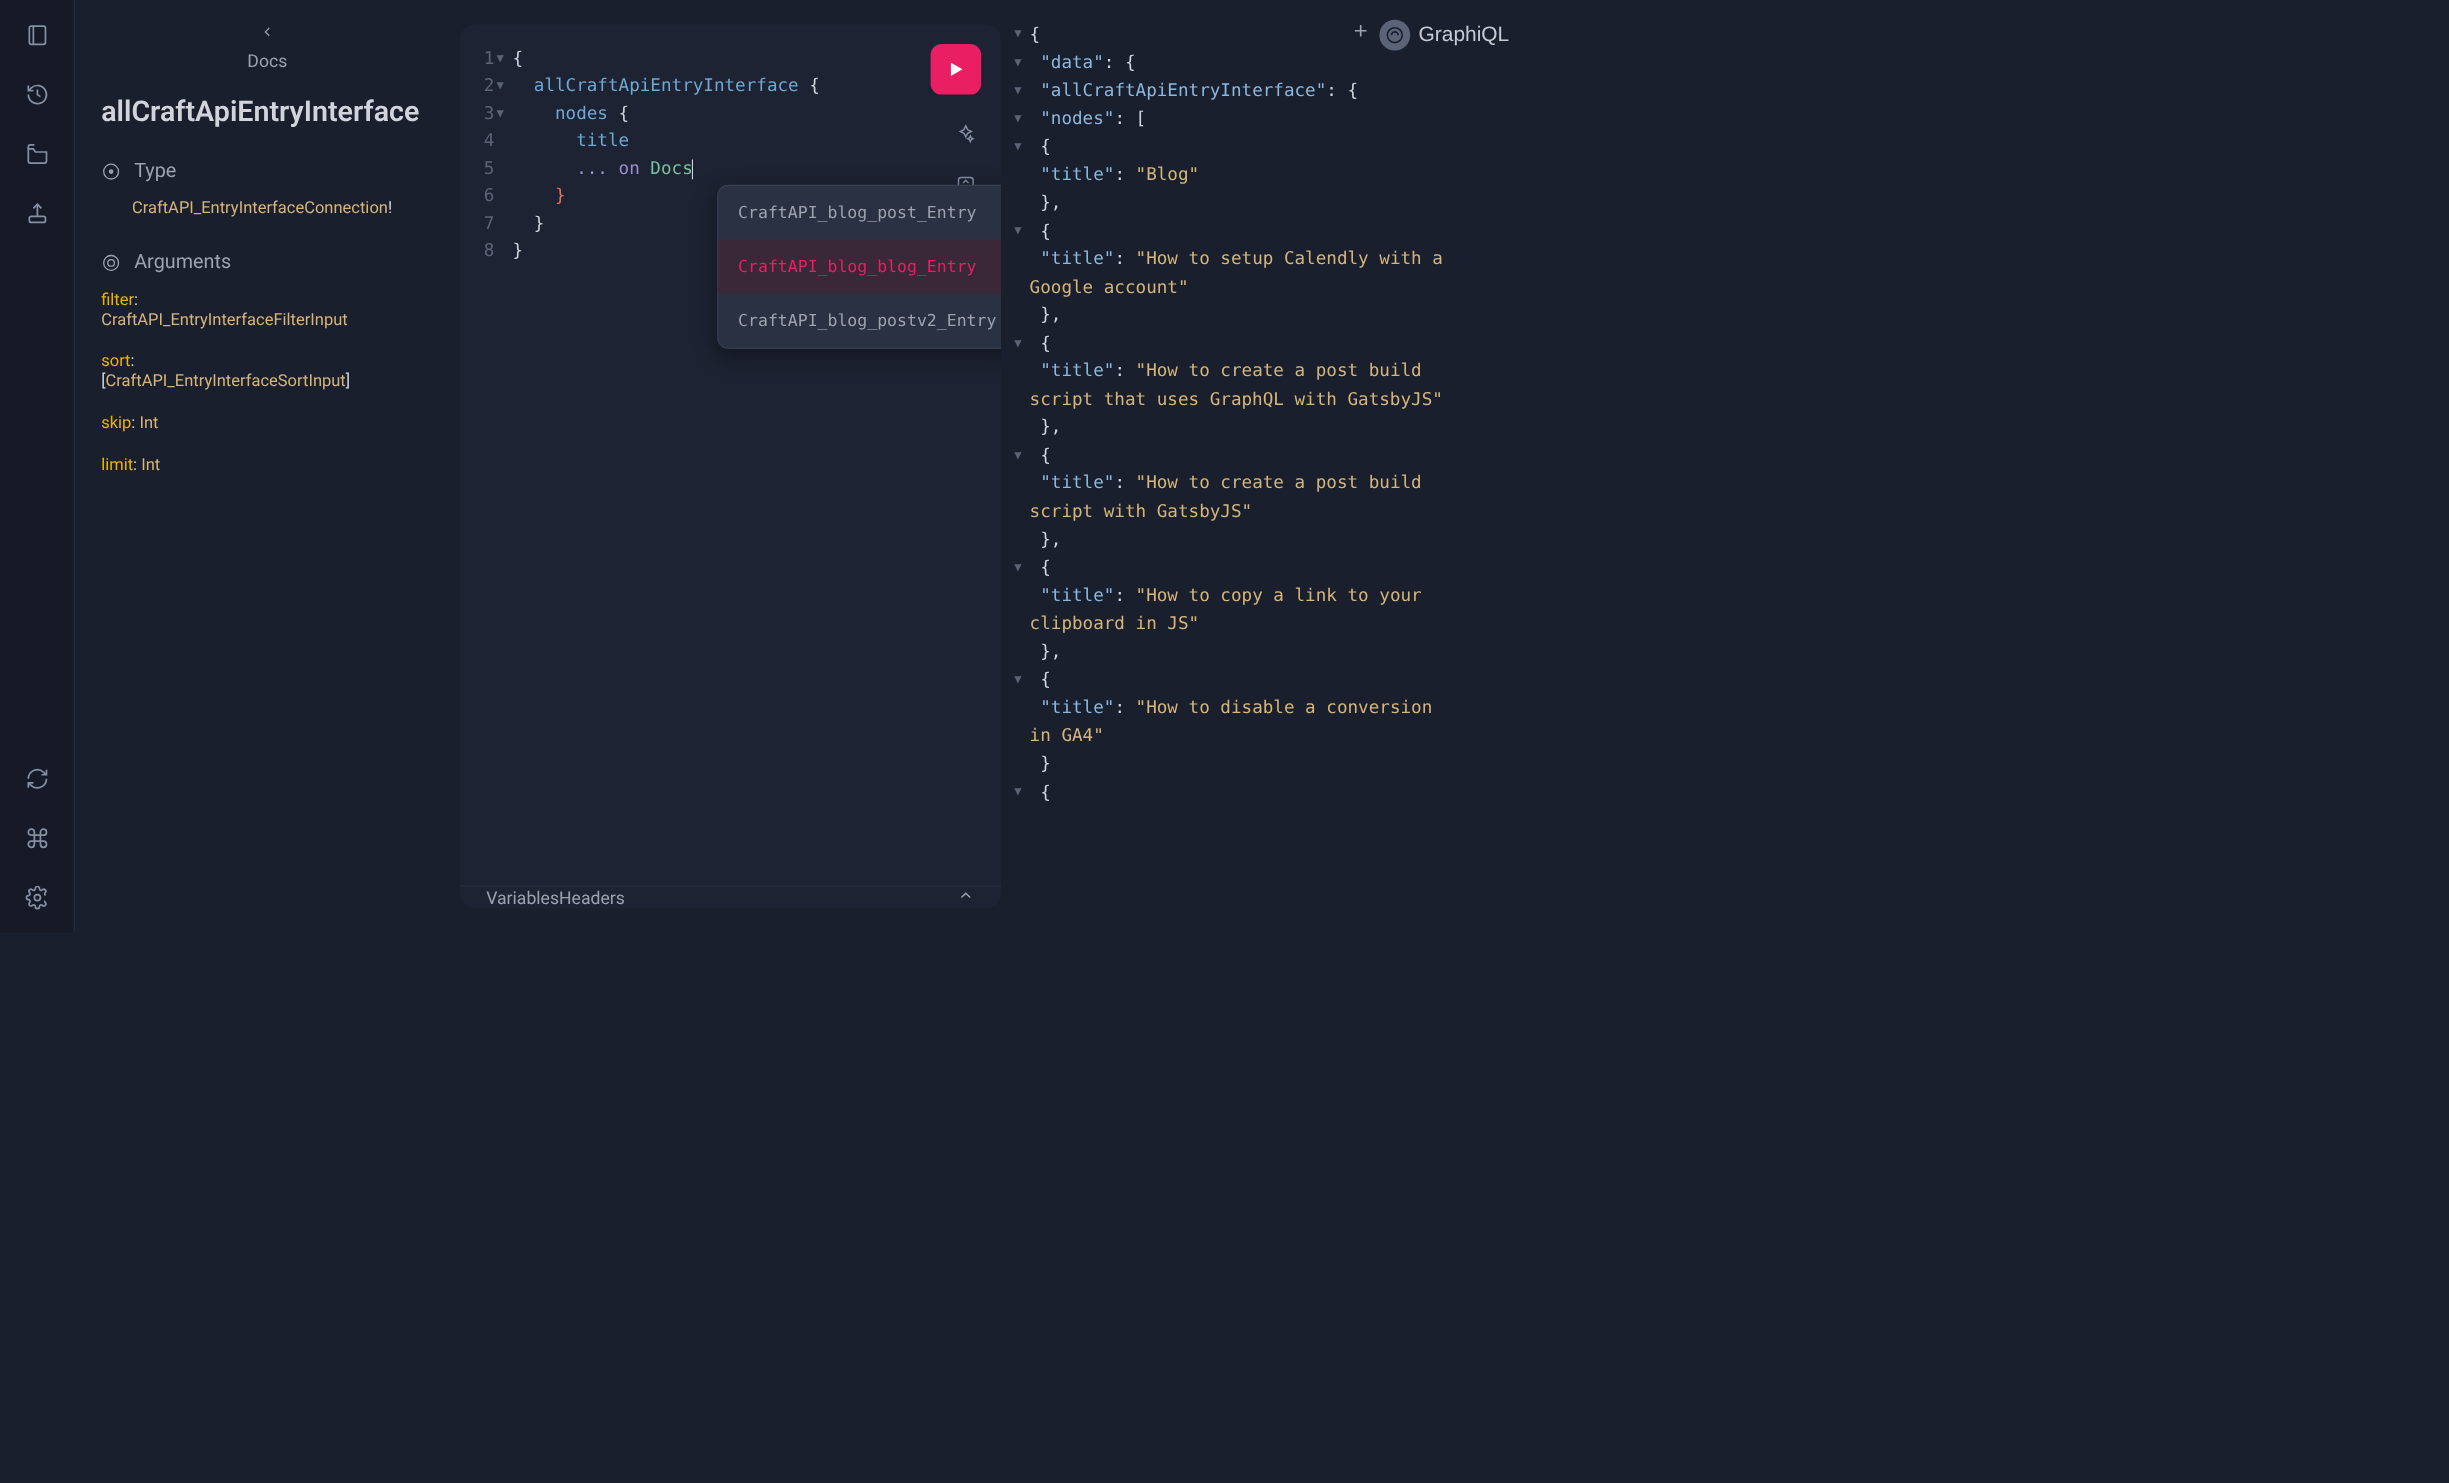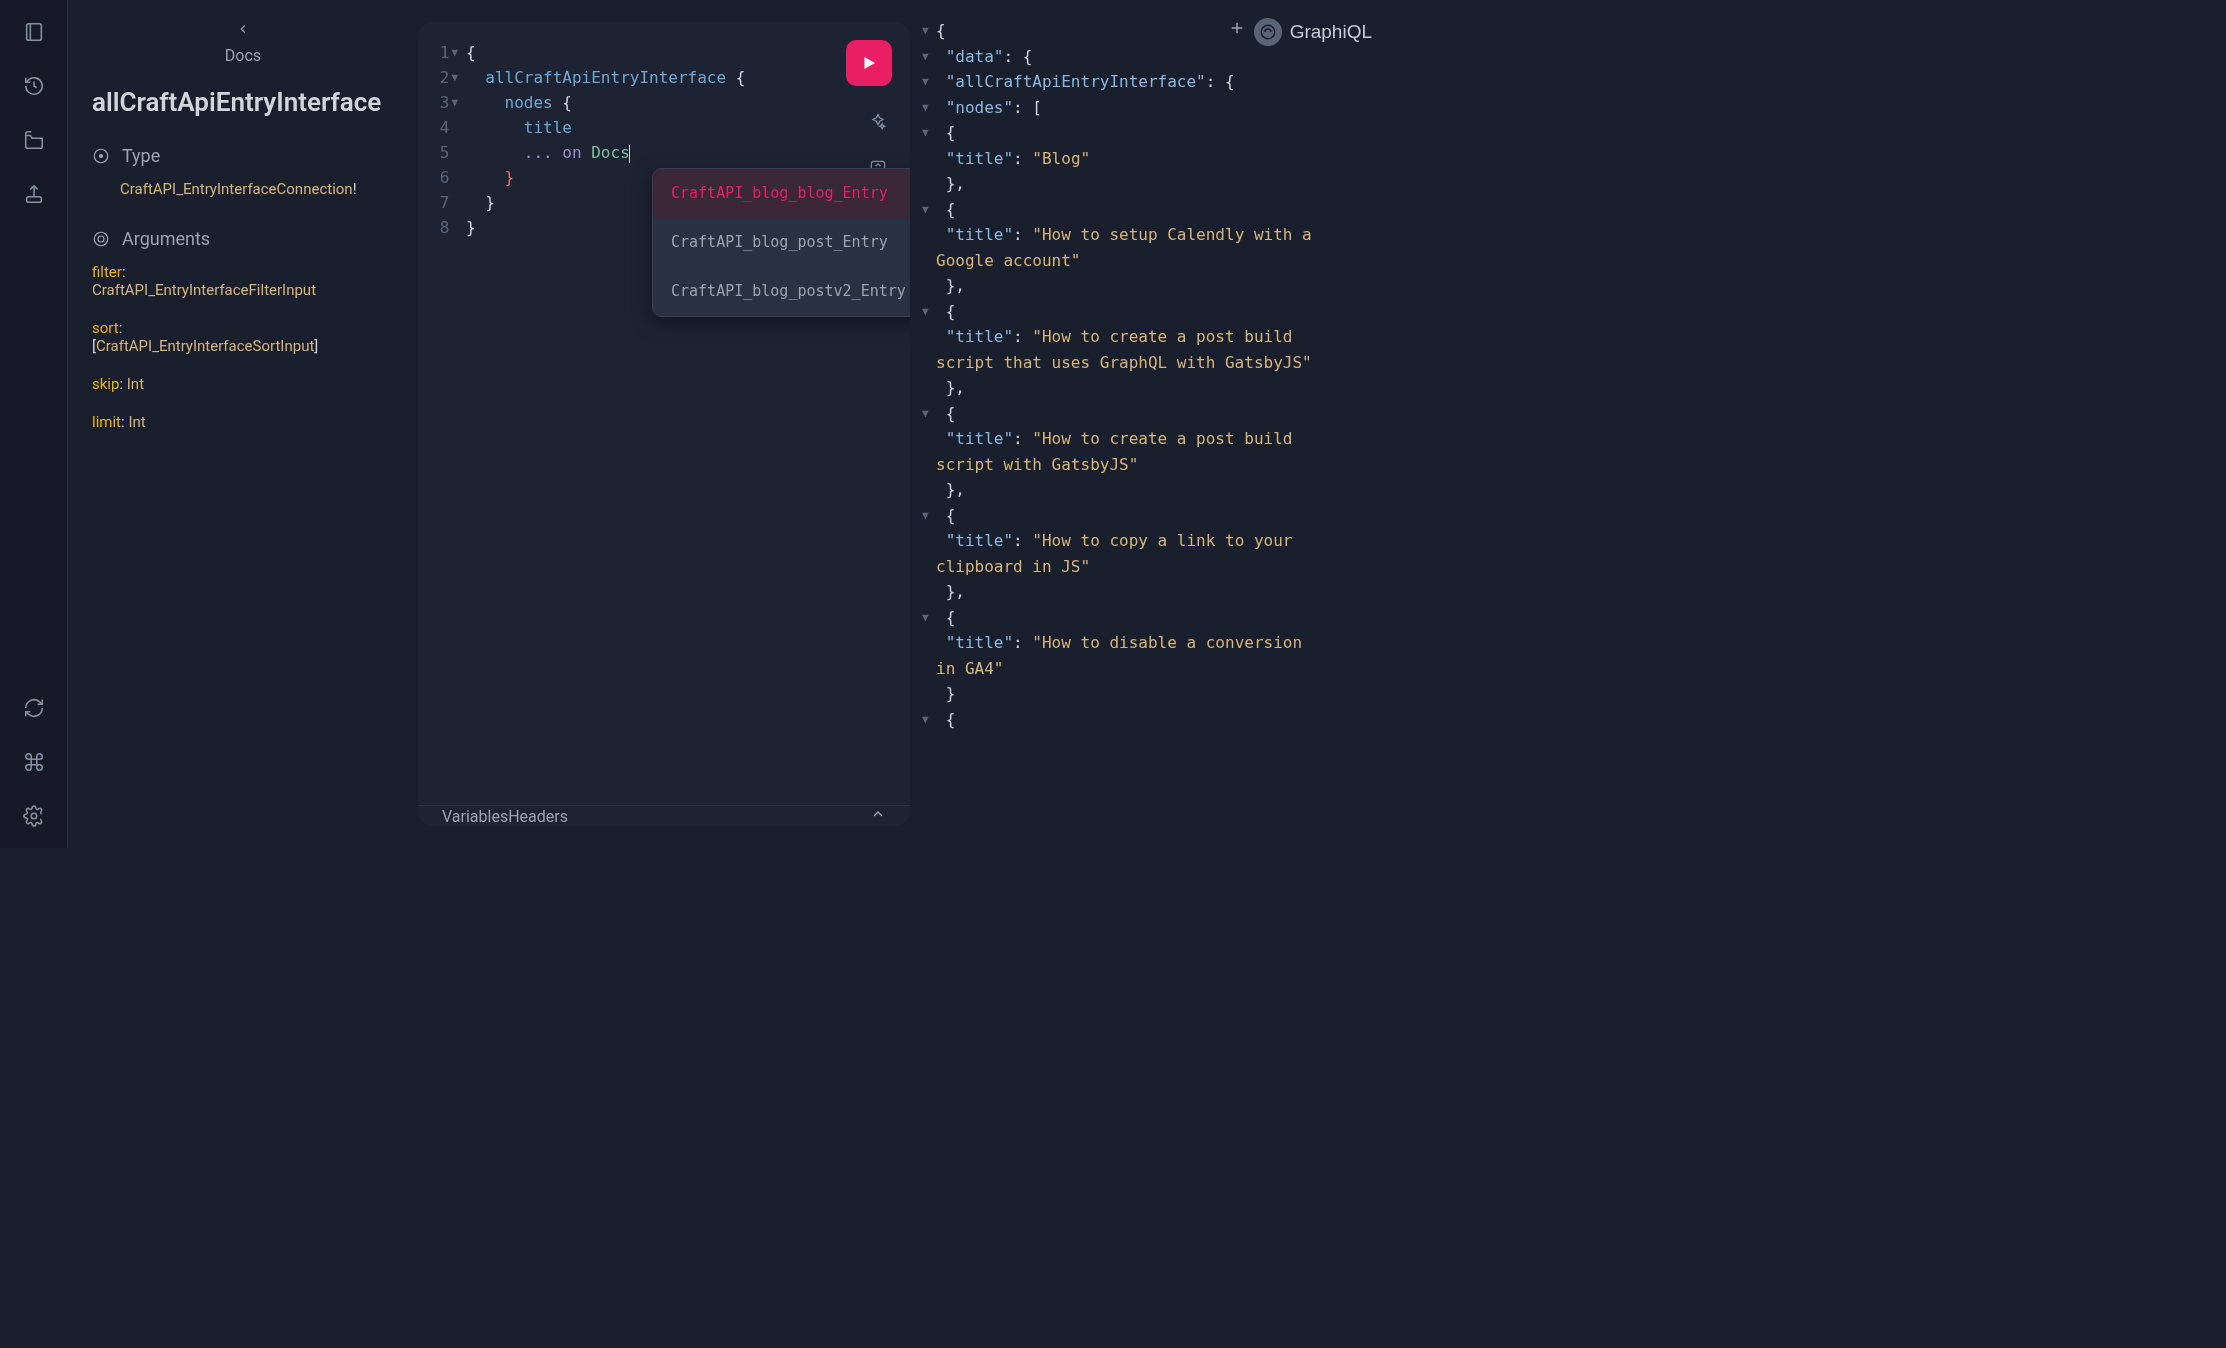--- a/index.html
+++ b/index.html
@@ -353,22 +353,22 @@
         <div class="code" id="code">
           <div class="line"><span class="brace">{</span></div>
             <div class="line">  <span class="kw-field">allCraftApiEntryInterface</span> <span class="brace">{</span></div>
             <div class="line">    <span class="kw-field">nodes</span> <span class="brace">{</span></div>
             <div class="line">      <span class="kw-field">title</span></div>
             <div class="line">      <span class="kw-on">... on</span> <span class="kw-frag">Docs</span><span class="caret"></span></div>
             <div class="line">    <span class="err">}</span></div>
             <div class="line">  <span class="brace">}</span></div>
             <div class="line"><span class="brace">}</span></div>
             <div class="autocomplete" id="autocomplete">
+              <div class="ac-item">CraftAPI_blog_post_Entry</div>
               <div class="ac-item selected">CraftAPI_blog_blog_Entry</div>
-              <div class="ac-item">CraftAPI_blog_post_Entry</div>
               <div class="ac-item">CraftAPI_blog_postv2_Entry</div>
             </div>
         </div>
       </div>
       <div class="bottom-tabs">
         <span>Variables</span>
         <span>Headers</span>
         <div class="spacer"></div>
         <span><svg viewBox="0 0 24 24">
               <polyline points="6 15 12 9 18 15"></polyline>

